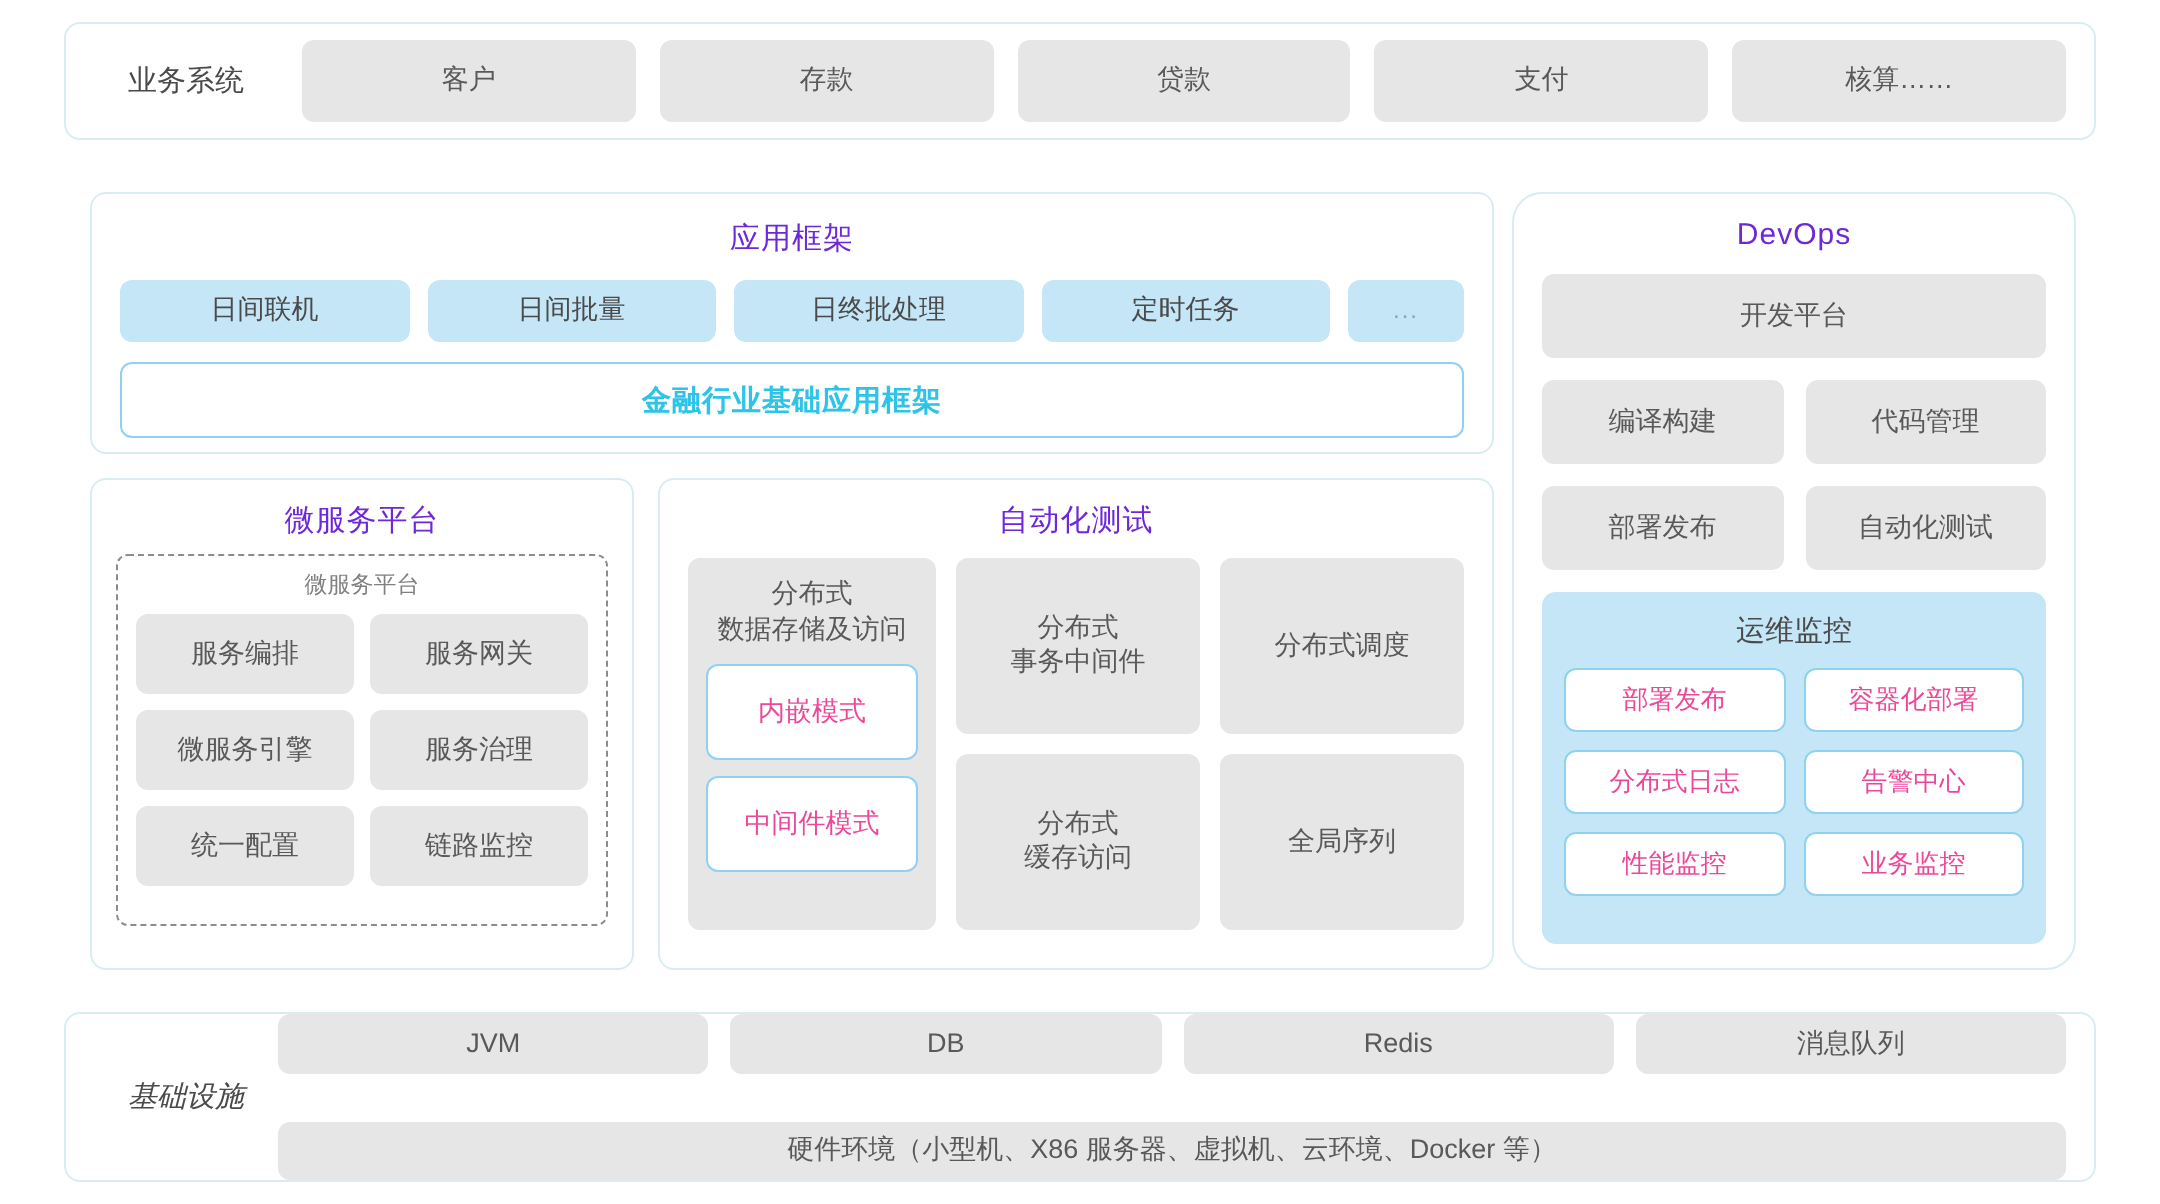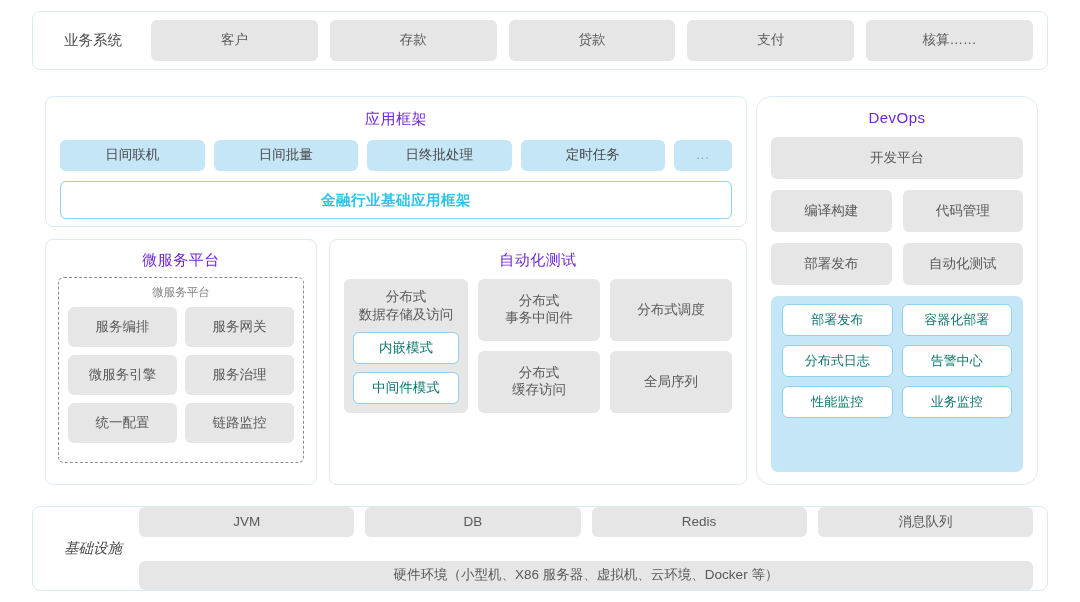--- a/index.html
+++ b/index.html
@@ -35,21 +35,21 @@
     font-size:13.5px;
     color:#595959;
     line-height:1.25;
     white-space:pre-line;
   }
   .chip-gray{background:#e6e6e6;}
   .chip-blue{background:#c5e6f7;color:#4a4a4a;}
   .chip-white-blue{
     background:#ffffff;
     border:1px solid #8fd2ef;
-    color:#0f766e;
+    color:#ec4899;
     font-family:Liberation Serif, serif;
   }
 
   
   #biz-panel{
     position:absolute;left:32px;top:11px;width:1016px;height:59px;
     display:flex;align-items:center;padding:0 14px;
   }
   #biz-label{
     width:92px;flex:0 0 92px;text-align:center;
@@ -91,21 +91,21 @@
     display:grid;grid-template-columns:1fr 1fr;gap:8px;
   }
   #micro-grid .chip{height:40px;}
 
   
   #dist-panel{
     position:absolute;left:329px;top:239px;width:418px;height:246px;
     padding:9px 14px 12px;box-sizing:border-box;
   }
   #dist-panel .panel-title{margin:2px 0 9px;}
-  #dist-body{display:flex;gap:10px;height:134px;}
+  #dist-body{display:flex;gap:10px;height:186px;}
   #dist-col-left{
     flex:0 0 124px;background:#e6e6e6;border-radius:6px;
     padding:9px 9px 9px;box-sizing:border-box;
     display:flex;flex-direction:column;align-items:stretch;
   }
   #dist-col-left .storage-title{
     text-align:center;font-size:13.5px;color:#595959;line-height:1.3;
     white-space:pre-line;margin-bottom:9px;
   }
   #dist-col-left .chip{height:48px;margin-bottom:8px;}
@@ -214,20 +214,21 @@
 <div class="panel" id="devops-panel">
   <div class="panel-title">DevOps</div>
   <div class="chip chip-gray" id="devops-wide">开发平台</div>
   <div id="devops-grid">
     <div class="chip chip-gray">编译构建</div>
     <div class="chip chip-gray">代码管理</div>
     <div class="chip chip-gray">部署发布</div>
     <div class="chip chip-gray">自动化测试</div>
   </div>
   <div id="ops-box">
+    <div id="ops-title">运维监控</div>
     <div id="ops-grid">
       <div class="chip chip-white-blue">部署发布</div>
       <div class="chip chip-white-blue">容器化部署</div>
       <div class="chip chip-white-blue">分布式日志</div>
       <div class="chip chip-white-blue">告警中心</div>
       <div class="chip chip-white-blue">性能监控</div>
       <div class="chip chip-white-blue">业务监控</div>
     </div>
   </div>
 </div>

